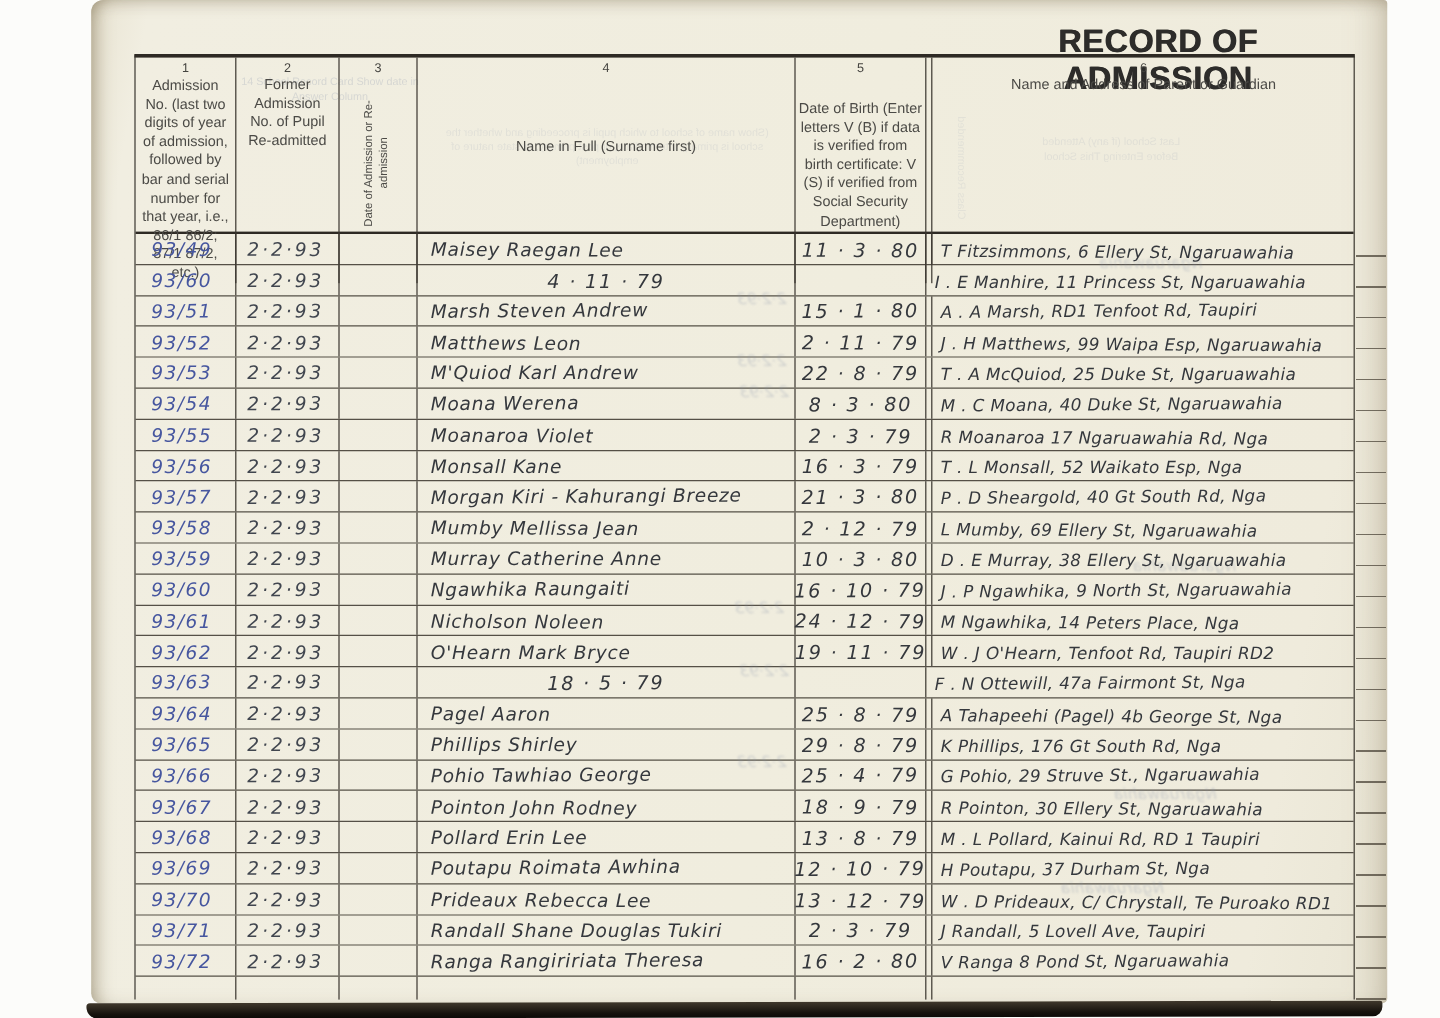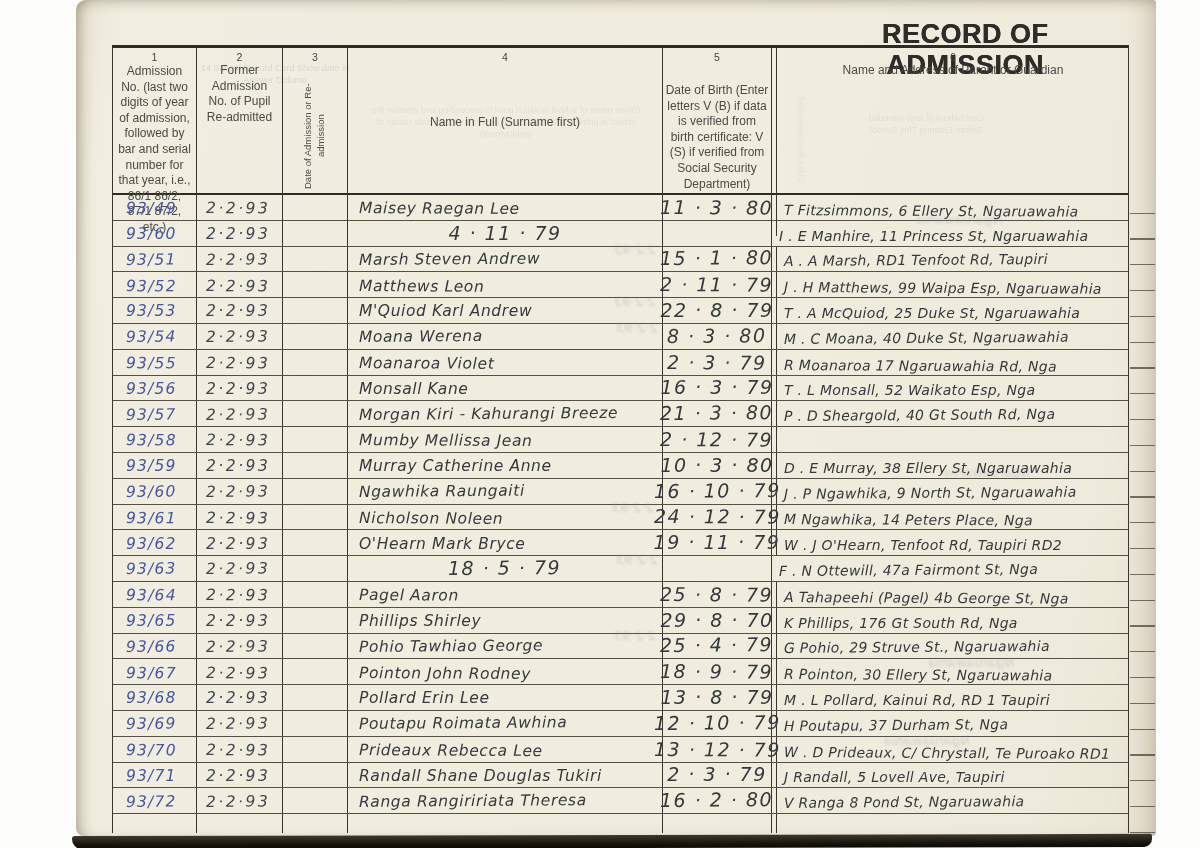--- a/index.html
+++ b/index.html
@@ -58,21 +58,21 @@
   .row { height:25.8px; border-bottom:1px solid rgba(58,52,43,.85); }
   .row .cell { display:flex; align-items:flex-end; overflow:visible; }
   .row-empty { height:19px; border-bottom:none; }
   .hw { font-family:"DejaVu Sans", sans-serif; font-style:italic;
         line-height:1; padding-bottom:3px; white-space:nowrap;
         transform-origin:left bottom; }
   .c1 .hw { color:#46569f; font-size:15.5px; letter-spacing:1.2px; padding-left:13px; }
   .c2 .hw { color:#41464f; font-size:15.5px; letter-spacing:2.5px; padding-left:9px; }
   .c4 .hw { color:#35383d; font-size:15.5px; letter-spacing:.6px; padding-left:11px; z-index:2; }
   .c5 { justify-content:center; }
-  .c5 .hw { color:#35383d; font-size:19px; letter-spacing:1.5px; }
+  .c5 .hw { color:#35383d; font-size:16px; letter-spacing:1.5px; }
   .c6 .hw { color:#35383d; font-size:14px;  letter-spacing:.3px; padding-left:7px; z-index:2; }
   .row:nth-child(3n) .hw   { transform:rotate(-.45deg); }
   .row:nth-child(3n+1) .hw { transform:rotate(.3deg); }
 
   
   .edge-right {
     position:absolute; left:1114px; top:190px; width:25px; height:645px;
     background:repeating-linear-gradient(to bottom,
       rgba(0,0,0,0) 0 22.6px, rgba(75,68,56,.75) 22.6px 23.8px, rgba(0,0,0,0) 23.8px 25.8px);
   }
@@ -318,20 +318,23 @@
             <span class="hw">2·2·93</span>
           </div>
       <div class="cell c3"></div>
       <div class="cell c4">
             <span class="hw">Mumby  Mellissa  Jean</span>
           </div>
       <div class="cell c5">
             <span class="hw">2 · 12 · 79</span>
           </div>
       <div class="sp"></div>
+      <div class="cell c6">
+            <span class="hw">L Mumby, 69 Ellery St,  Ngaruawahia</span>
+          </div>
     </div>
 
     <div class="grid row">
       <div class="cell c1">
             <span class="hw">93/59</span>
           </div>
       <div class="cell c2">
             <span class="hw">2·2·93</span>
           </div>
       <div class="cell c3"></div>
@@ -449,21 +452,21 @@
             <span class="hw">93/65</span>
           </div>
       <div class="cell c2">
             <span class="hw">2·2·93</span>
           </div>
       <div class="cell c3"></div>
       <div class="cell c4">
             <span class="hw">Phillips  Shirley</span>
           </div>
       <div class="cell c5">
-            <span class="hw">29 · 8 · 70</span>
+            <span class="hw">29 · 8 · 79</span>
           </div>
       <div class="sp"></div>
       <div class="cell c6">
             <span class="hw">K Phillips, 176  Gt South Rd,  Nga</span>
           </div>
     </div>
 
     <div class="grid row">
       <div class="cell c1">
             <span class="hw">93/66</span>

